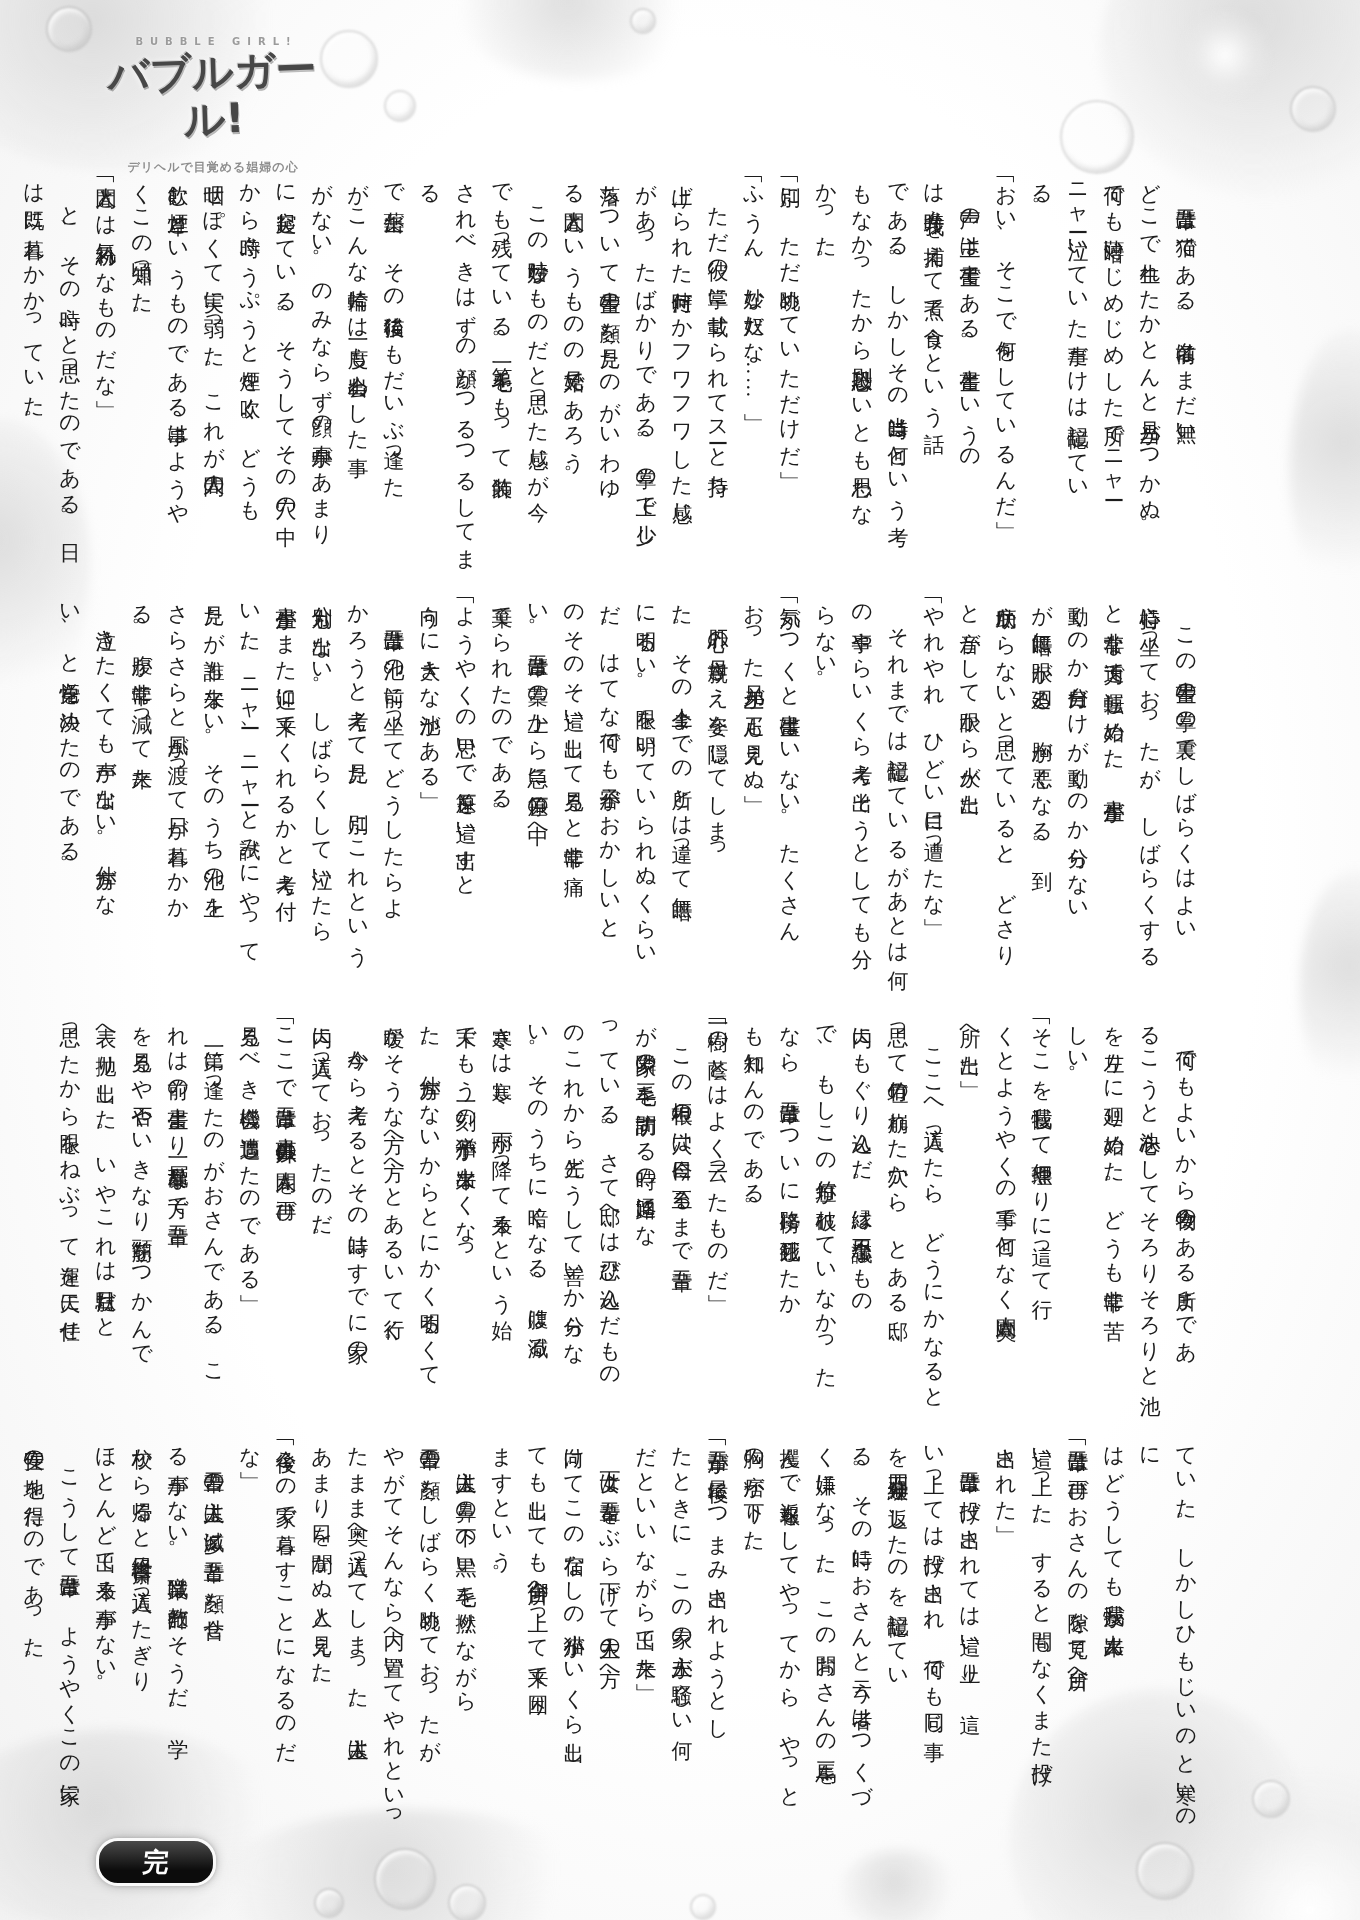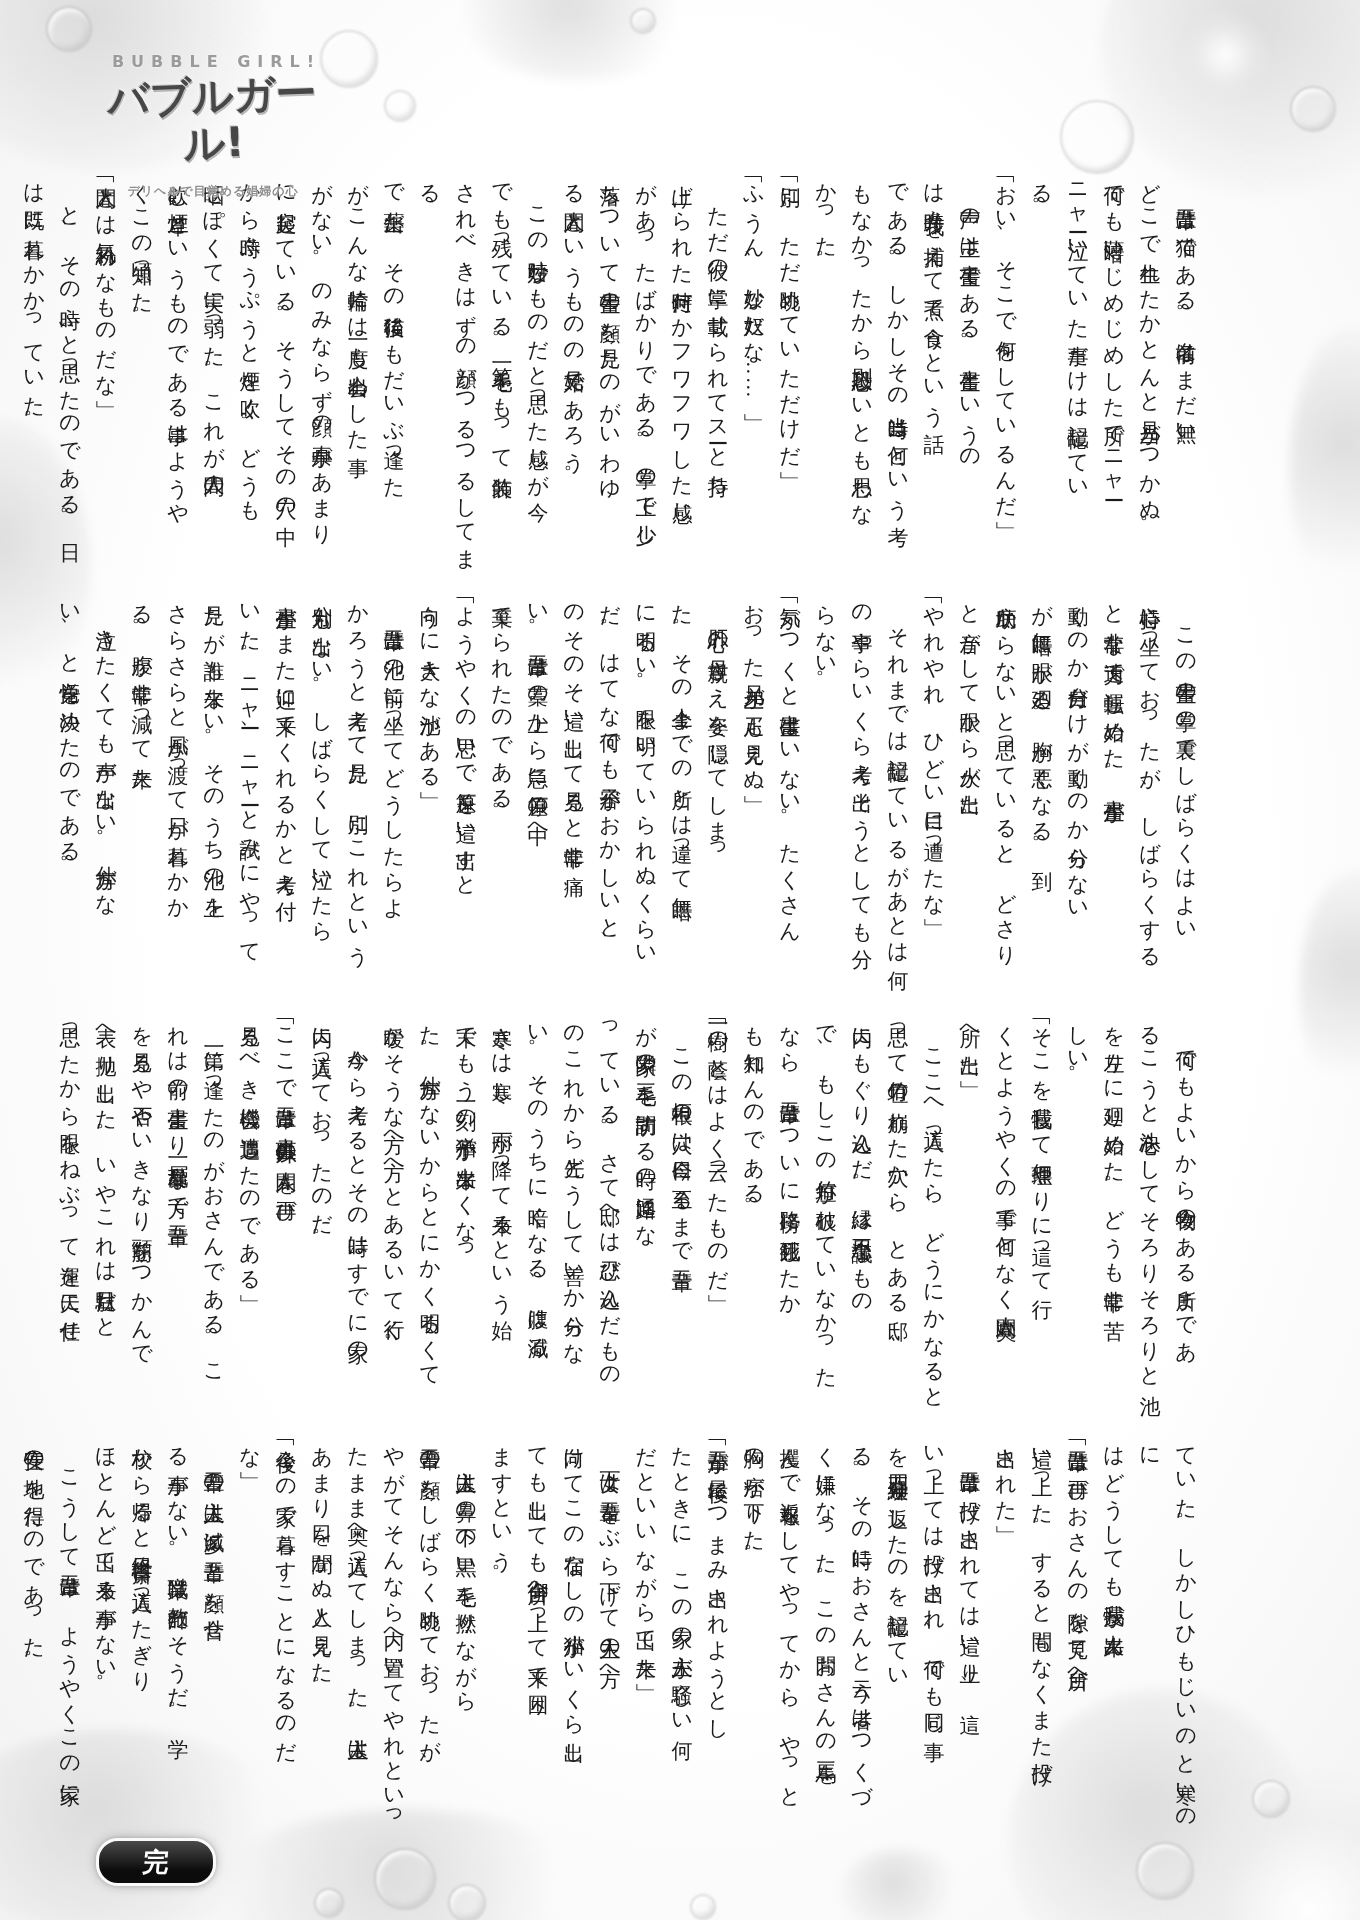--- a/index.html
+++ b/index.html
@@ -37,22 +37,22 @@
   .b19{left:1010px;top:1690px;width:300px;height:300px;}
   .b20{left:1170px;top:1770px;width:280px;height:280px;}
   .b21{left:1136px;top:1842px;width:54px;height:54px;}
   .b22{left:1252px;top:1780px;width:34px;height:34px;}
   .b23{left:690px;top:1894px;width:22px;height:22px;}
   .b24{left:840px;top:1850px;width:120px;height:80px;}
 
   
   .logo{position:absolute;left:88px;top:36px;width:250px;text-align:center;z-index:3;
         font-family:"DejaVu Sans","Liberation Sans",sans-serif;}
-  .logo-en{font-size:16px;font-weight:bold;letter-spacing:7px;padding-left:7px;
-           color:#9b9b9b;text-shadow:0 0 2px #fff;margin-top:16px;}
+  .logo-en{font-size:10px;font-weight:bold;letter-spacing:7px;padding-left:7px;
+           color:#9b9b9b;text-shadow:0 0 2px #fff;}
   .logo-jp{margin-top:2px;font-size:41px;font-weight:bold;line-height:1.15;
            color:#474747;transform:rotate(-2deg);
            text-shadow:0 0 6px rgba(255,255,255,.95), 1px 2px 0 rgba(45,45,45,.45),
                        -1px -1px 0 rgba(130,130,130,.5);}
   .logo-sub{margin-top:16px;font-size:12px;font-weight:bold;letter-spacing:1px;
             color:#8e8e8e;text-shadow:0 0 2px #fff, 0 0 1px #fff;}
 
   
   .bands{position:absolute;inset:0;z-index:2;}
   .band{position:absolute;right:156px;width:1152px;height:402px;

